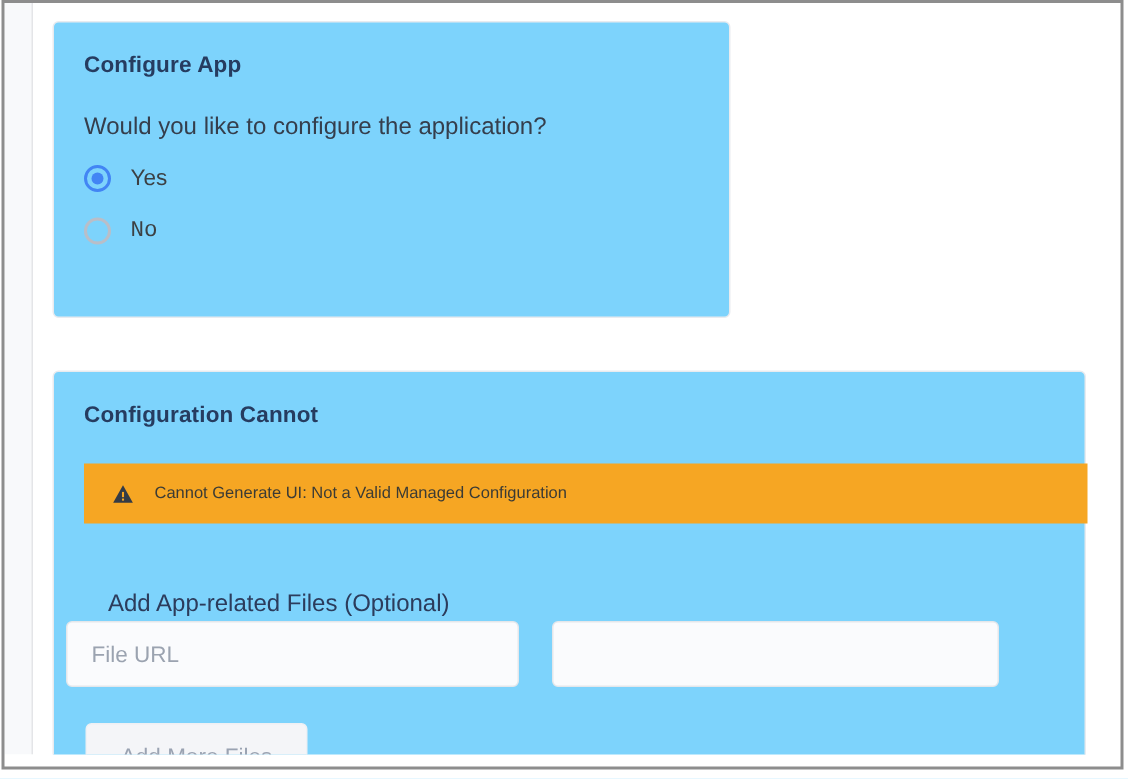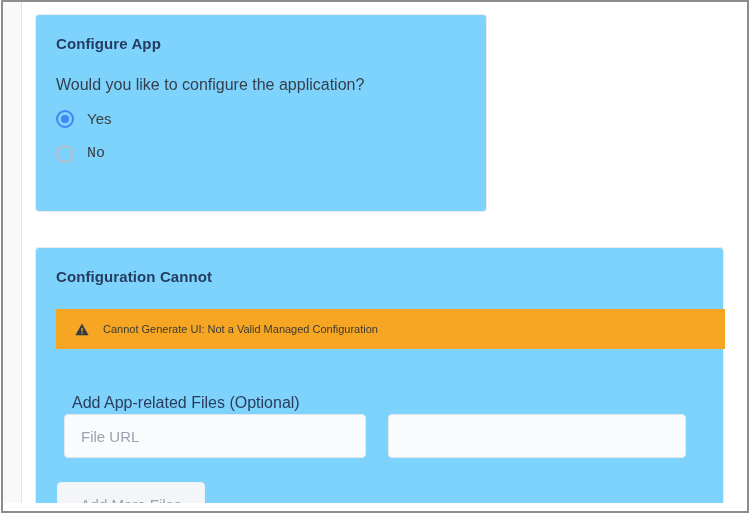--- a/index.html
+++ b/index.html
@@ -64,21 +64,21 @@
     padding-left:18px; box-sizing:border-box;
   }
   .warning-icon { width:16px; height:15px; margin-right:13px; flex:0 0 auto; display:block; }
   .warning-text { font-size:11px; color:#3b3b35; }
 
   .files-label {
     position:absolute; left:20px; top:130px; margin:16px;
     font-size:16px; color:#2c3c5c;
   }
 
-  .inputs-row { position:absolute; left:28px; top:166px; display:flex; gap:22px; }
+  .inputs-row { position:absolute; left:8px; top:166px; display:flex; gap:22px; }
   .file-input {
     height:44px; box-sizing:border-box;
     background:#fafbfd; border:1px solid #e4e7eb; border-radius:4px;
     padding:0 16px; font-size:15px; color:#3c4043;
     font-family:"Liberation Sans", sans-serif; outline:none;
   }
   .file-input::placeholder { color:#9ba3b0; opacity:1; }
   .input-url  { width:302px; }
   .input-name { width:298px; }
 

